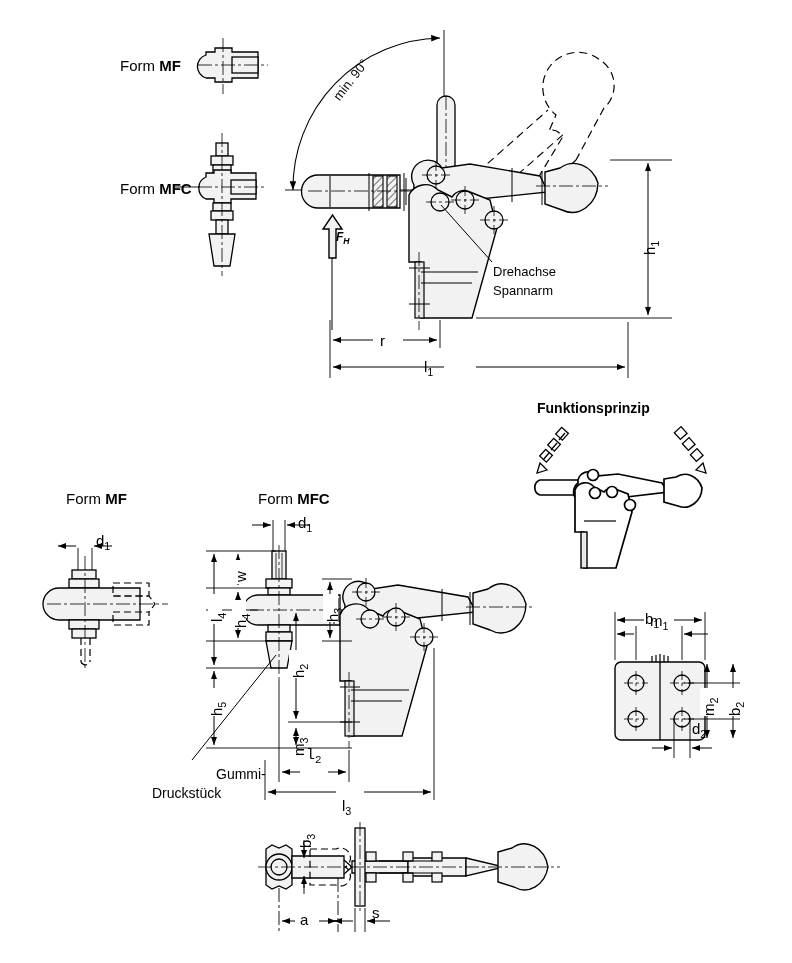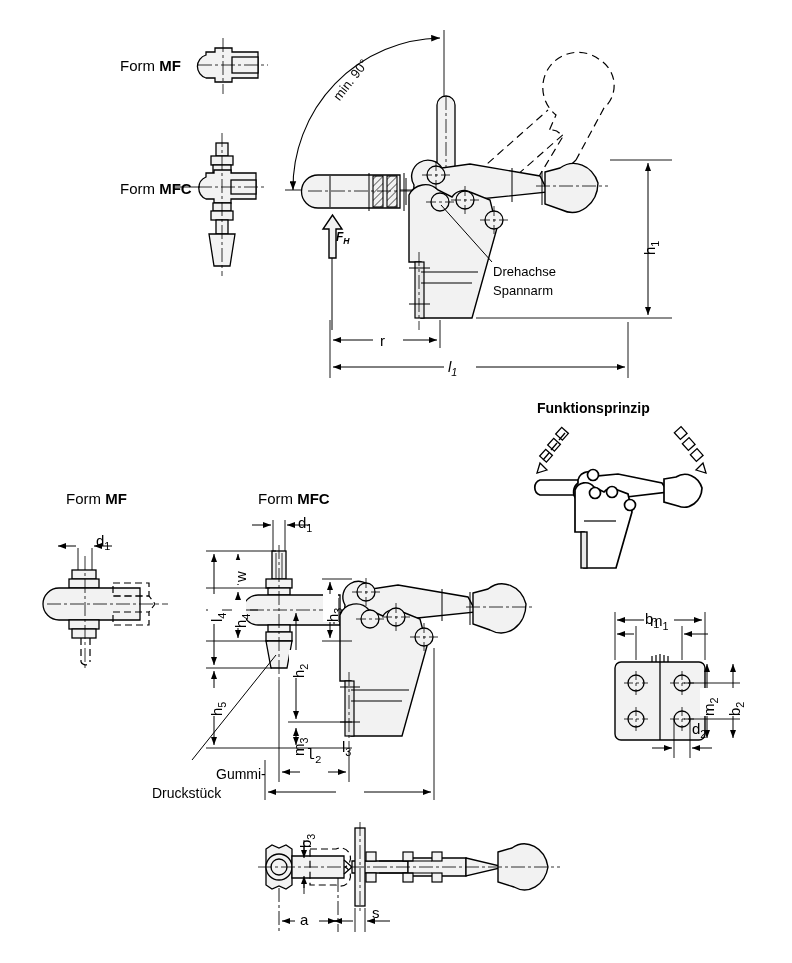--- a/index.html
+++ b/index.html
@@ -428,40 +428,40 @@
 <div class="lbl f13" style="left:330px;top:94px;transform:rotate(-52deg);transform-origin:left top;"><span>min. 90°</span></div>
 
 <div class="lbl f16" style="left:336px;top:230px;"><span>F</span><span class="sub">H</span></div>
 
 <div class="lbl f13" style="left:493px;top:264px;"><span>Drehachse</span></div>
 <div class="lbl f13" style="left:493px;top:283px;"><span>Spannarm</span></div>
 
 <div class="lbl f15" style="left:641px;top:255px;transform:rotate(-90deg);transform-origin:left top;"><span>h</span><span class="sub">1</span></div>
 
 <div class="lbl f15" style="left:380px;top:332px;"><span>r</span></div>
-<div class="lbl f15" style="left:448px;top:358px;font-style:italic;"><span>l</span><span class="sub">1</span></div>
+<div class="lbl f15" style="left:424px;top:358px;"><span>l</span><span class="sub">1</span></div>
 
 <div class="lbl f14 bold" style="left:537px;top:400px;"><span>Funktionsprinzip</span></div>
 
 <div class="lbl f15" style="left:66px;top:490px;"><span>Form </span><b>MF</b></div>
 <div class="lbl f15" style="left:258px;top:490px;"><span>Form </span><b>MFC</b></div>
 
 <div class="lbl f15" style="left:96px;top:532px;"><span>d</span><span class="sub">1</span></div>
 <div class="lbl f15" style="left:298px;top:514px;"><span>d</span><span class="sub">1</span></div>
 
 <div class="lbl f15" style="left:232px;top:582px;transform:rotate(-90deg);transform-origin:left top;"><span>w</span></div>
 <div class="lbl f15" style="left:208px;top:622px;transform:rotate(-90deg);transform-origin:left top;"><span>l</span><span class="sub">4</span></div>
 <div class="lbl f15" style="left:232px;top:628px;transform:rotate(-90deg);transform-origin:left top;"><span>h</span><span class="sub">4</span></div>
 <div class="lbl f15" style="left:208px;top:716px;transform:rotate(-90deg);transform-origin:left top;"><span>h</span><span class="sub">5</span></div>
 <div class="lbl f15" style="left:324px;top:622px;transform:rotate(-90deg);transform-origin:left top;"><span>h</span><span class="sub">3</span></div>
 <div class="lbl f15" style="left:290px;top:678px;transform:rotate(-90deg);transform-origin:left top;"><span>h</span><span class="sub">2</span></div>
 <div class="lbl f15" style="left:290px;top:756px;transform:rotate(-90deg);transform-origin:left top;"><span>m</span><span class="sub">3</span></div>
 
 <div class="lbl f15" style="left:306px;top:747px;font-family:Liberation Mono, monospace;"><span>l</span><span class="sub">2</span></div>
-<div class="lbl f15" style="left:342px;top:738px;"><span>l</span><span class="sub">3</span></div>
+<div class="lbl f15" style="left:342px;top:797px;"><span>l</span><span class="sub">3</span></div>
 
 <div class="lbl f14" style="left:168px;top:766px;margin-left:48px;"><span>Gummi-</span></div>
 <div class="lbl f14" style="left:152px;top:785px;"><span>Druckstück</span></div>
 
 <div class="lbl f15" style="left:628px;top:610px;margin-left:17px;"><span>b</span><span class="sub">1</span></div>
 <div class="lbl f15" style="left:650px;top:612px;"><span>m</span><span class="sub">1</span></div>
 <div class="lbl f15" style="left:700px;top:716px;transform:rotate(-90deg);transform-origin:left top;"><span>m</span><span class="sub">2</span></div>
 <div class="lbl f15" style="left:726px;top:716px;transform:rotate(-90deg);transform-origin:left top;"><span>b</span><span class="sub">2</span></div>
 <div class="lbl f15" style="left:692px;top:720px;"><span>d</span><span class="sub">2</span></div>
 

